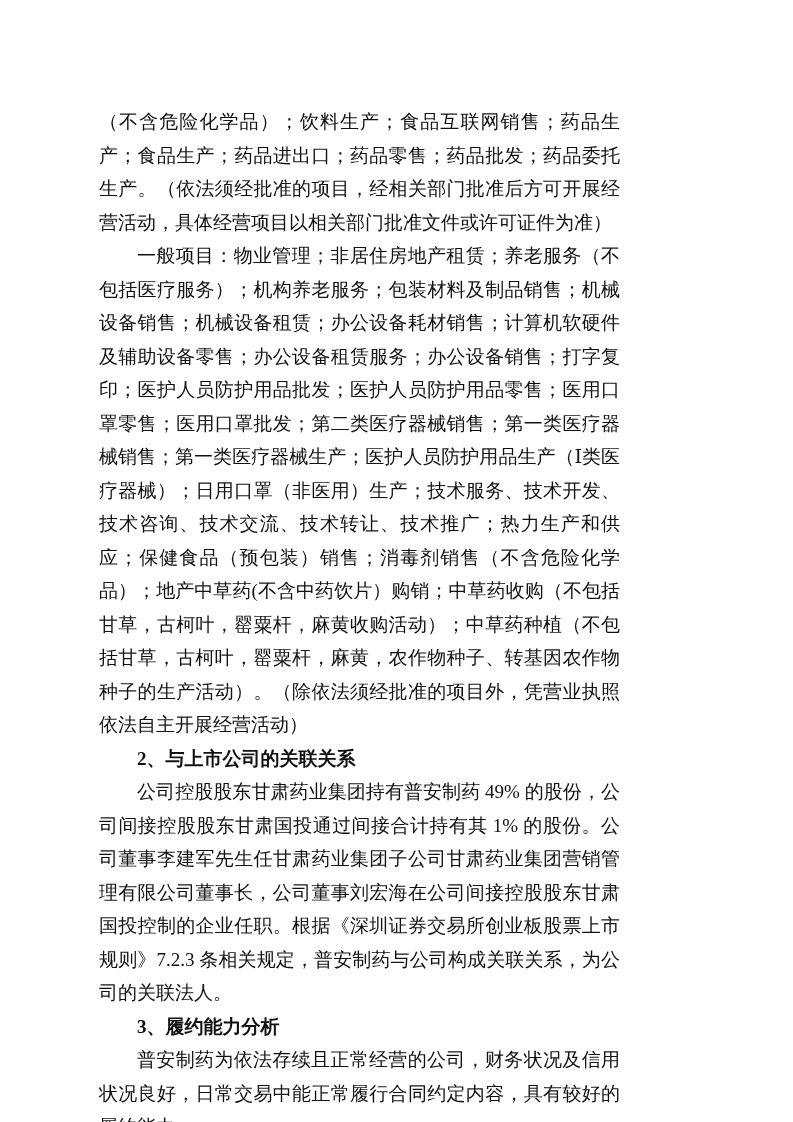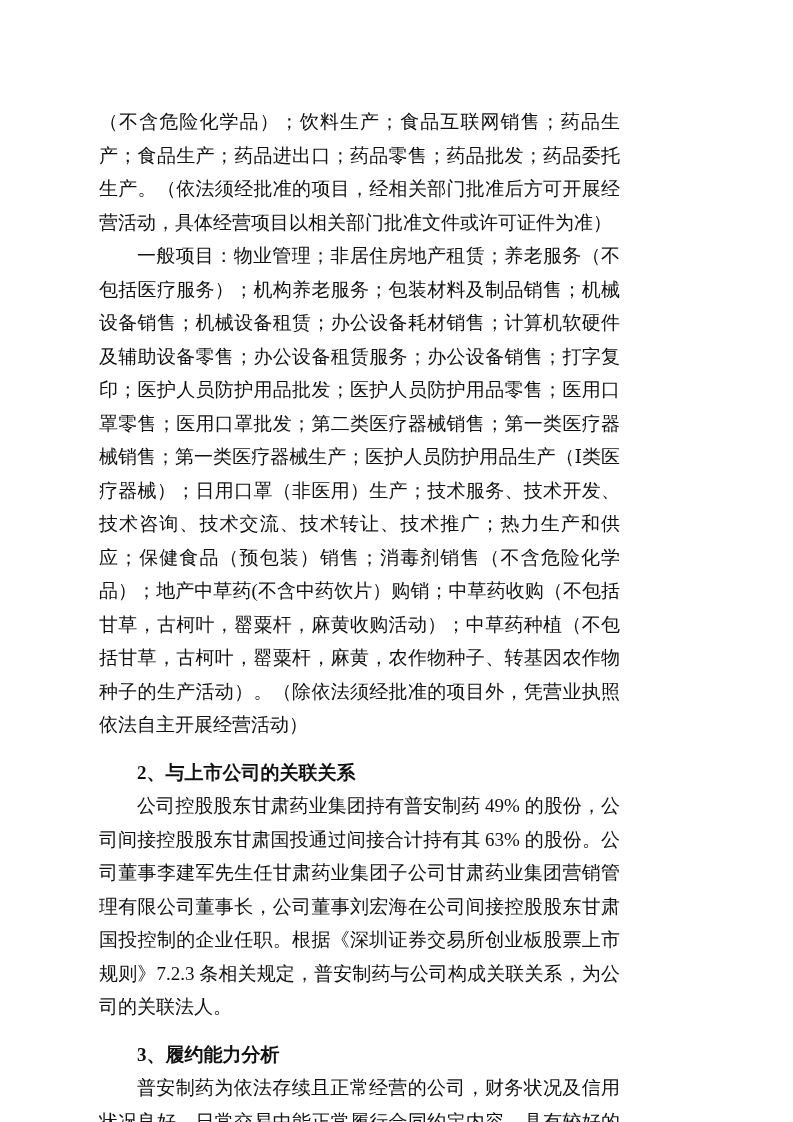--- a/index.html
+++ b/index.html
@@ -26,33 +26,32 @@
     text-align: justify;
     font-weight: normal;
     word-break: break-all;
   }
   .page .indent {
     text-indent: 38px;
   }
   .page .heading {
     font-weight: bold;
     text-align: left;
-    margin-top: 14px;
   }
 </style>
 </head>
 <body>
 
 <div class="page">
   <p class="body-par">（不含危险化学品）；饮料生产；食品互联网销售；药品生产；食品生产；药品进出口；药品零售；药品批发；药品委托生产。（依法须经批准的项目，经相关部门批准后方可开展经营活动，具体经营项目以相关部门批准文件或许可证件为准）</p>
 
   <p class="body-par indent">一般项目：物业管理；非居住房地产租赁；养老服务（不包括医疗服务）；机构养老服务；包装材料及制品销售；机械设备销售；机械设备租赁；办公设备耗材销售；计算机软硬件及辅助设备零售；办公设备租赁服务；办公设备销售；打字复印；医护人员防护用品批发；医护人员防护用品零售；医用口罩零售；医用口罩批发；第二类医疗器械销售；第一类医疗器械销售；第一类医疗器械生产；医护人员防护用品生产（Ⅰ类医疗器械）；日用口罩（非医用）生产；技术服务、技术开发、技术咨询、技术交流、技术转让、技术推广；热力生产和供应；保健食品（预包装）销售；消毒剂销售（不含危险化学品）；地产中草药(不含中药饮片）购销；中草药收购（不包括甘草，古柯叶，罂粟杆，麻黄收购活动）；中草药种植（不包括甘草，古柯叶，罂粟杆，麻黄，农作物种子、转基因农作物种子的生产活动）。（除依法须经批准的项目外，凭营业执照依法自主开展经营活动）</p>
 
 
 
   <h3 class="heading indent">2、与上市公司的关联关系</h3>
 
-  <p class="body-par indent">公司控股股东甘肃药业集团持有普安制药 49% 的股份，公司间接控股股东甘肃国投通过间接合计持有其 63% 的股份。公司董事李建军先生任甘肃药业集团子公司甘肃药业集团营销管理有限公司董事长，公司董事刘宏海在公司间接控股股东甘肃国投控制的企业任职。根据《深圳证券交易所创业板股票上市规则》7.2.3 条相关规定，普安制药与公司构成关联关系，为公司的关联法人。</p>
+  <p class="body-par indent">公司控股股东甘肃药业集团持有普安制药 49% 的股份，公司间接控股股东甘肃国投通过间接合计持有其 1% 的股份。公司董事李建军先生任甘肃药业集团子公司甘肃药业集团营销管理有限公司董事长，公司董事刘宏海在公司间接控股股东甘肃国投控制的企业任职。根据《深圳证券交易所创业板股票上市规则》7.2.3 条相关规定，普安制药与公司构成关联关系，为公司的关联法人。</p>
 
   <h3 class="heading indent">3、履约能力分析</h3>
 
   <p class="body-par indent">普安制药为依法存续且正常经营的公司，财务状况及信用状况良好，日常交易中能正常履行合同约定内容，具有较好的履约能力。</p>
 </div>
 
 </body></html>

